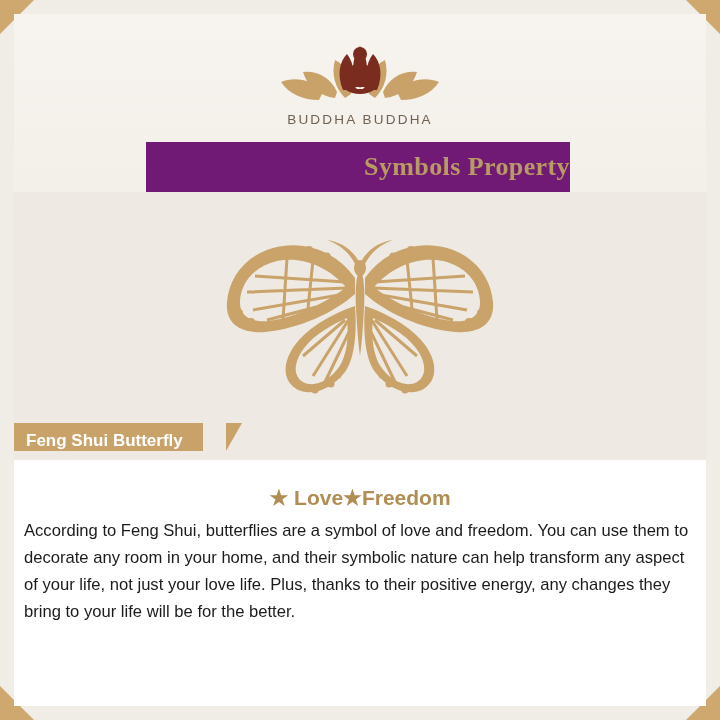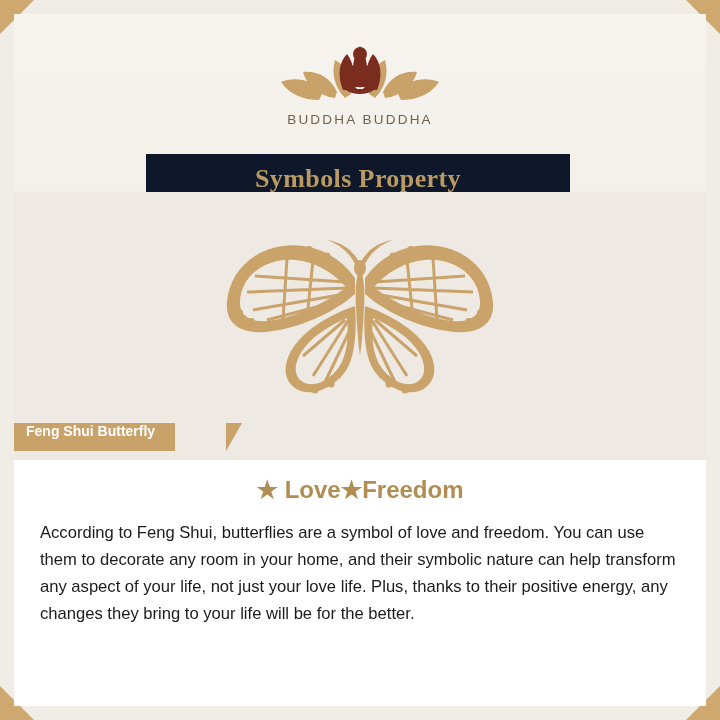--- a/index.html
+++ b/index.html
@@ -63,24 +63,24 @@
     font-family:"Liberation Sans",sans-serif;
     font-size:13.5px;
     letter-spacing:2.2px;
     color:#6f6252;
     font-weight:400;
   }
 
   
   .title-bar{
     position:absolute;
-    left:132px;top:140px;
+    left:132px;top:128px;
     width:424px;height:50px;
-    background:#0f172a;
-    display:flex;align-items:center;justify-content:center;
+    background:#701a75;
+    display:flex;align-items:center;justify-content:flex-end;
   }
   .title-bar .title{
     font-family:"Liberation Serif",serif;
     font-size:26px;
     font-weight:bold;
     color:#b99a63;
     letter-spacing:0.4px;
   }
 
   
@@ -93,50 +93,50 @@
   .illus svg{display:block;}
 
   
   .tag{
     position:absolute;
     left:0;top:409px;
     height:28px;
     padding:0 20px 0 12px;
     background:#c9a26a;
     color:#ffffff;
-    font-size:14px;
+    font-size:17px;
     font-weight:bold;
-    display:flex;align-items:flex-start;
+    display:flex;align-items:flex-end;
     z-index:5;
   }
   .tag-skew{
     position:absolute;
     left:212px;top:409px;
     width:0;height:0;
     border-top:28px solid #c9a26a;
     border-right:16px solid transparent;
     z-index:5;
   }
 
   
   .panel{
     position:absolute;
     left:0;top:446px;width:692px;height:246px;
     background:#ffffff;
   }
   .sub-head{
-    margin:16px 0 8px 0;
+    margin:26px 0 8px 0;
     text-align:center;
-    font-size:24px;
+    font-size:21px;
     font-weight:bold;
     color:#b08d52;
     font-family:"Liberation Sans",sans-serif;
   }
   .body-text{
-    margin:16px;
+    margin:0;
     padding:0 8px 0 10px;
     font-size:16.6px;
     line-height:1.62;
     color:#1b1b1b;
     font-family:"Liberation Sans",sans-serif;
     text-align:left;
   }
 </style>
 </head>
 <body>

